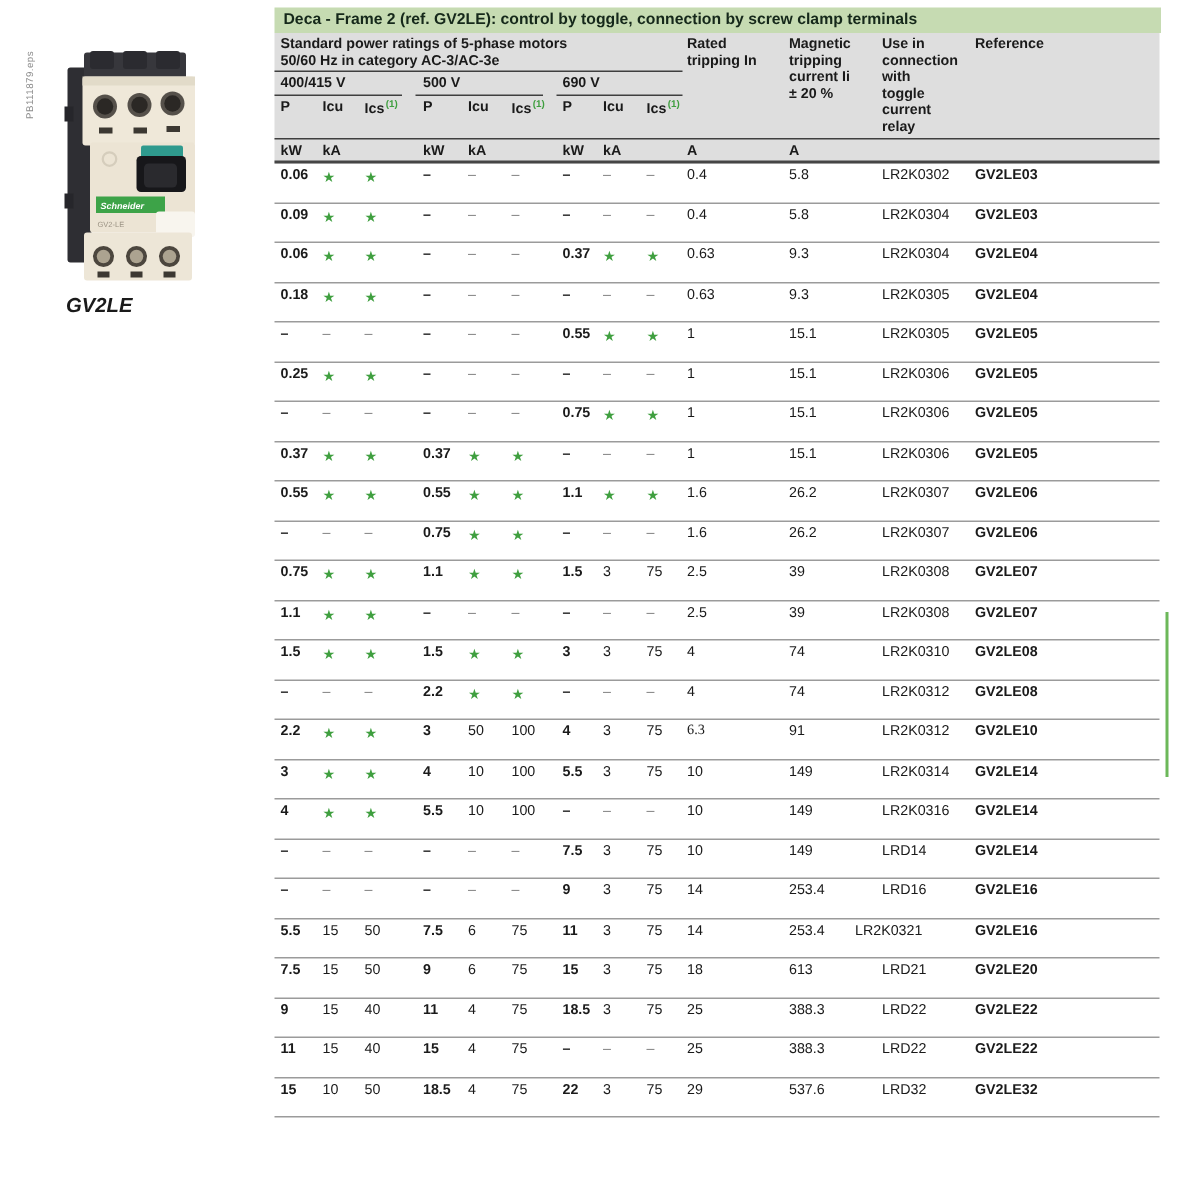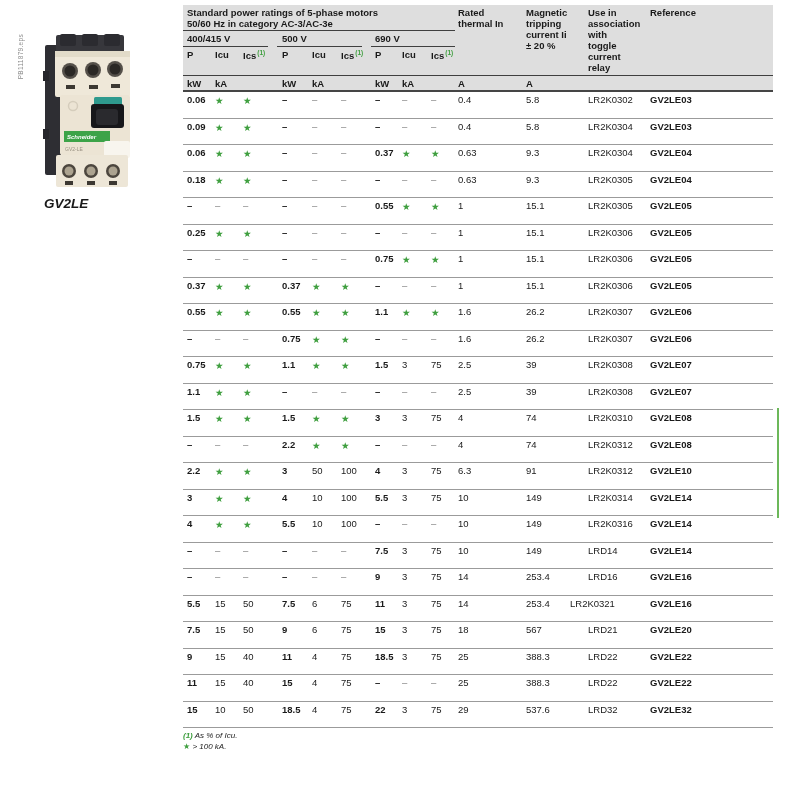--- a/index.html
+++ b/index.html
@@ -93,20 +93,21 @@
     <circle cx="71" cy="138" r="7" fill="#4c463e"></circle>
       <circle cx="71" cy="138" r="4.5" fill="#aca390"></circle>
     <rect x="23" y="148" width="8" height="4" fill="#3c3832"></rect>
     <rect x="45" y="148" width="8" height="4" fill="#3c3832"></rect>
     <rect x="67" y="148" width="8" height="4" fill="#3c3832"></rect>
   </svg>
 
   <div class="product-caption">GV2LE</div>
 
   <div class="main">
+    <div class="sub-bar">Deca - Frame 2 (ref. GV2LE): control by toggle, connection by screw clamp terminals</div>
 
     <div class="thead" id="thead">
         <span style="left: 4px; top: 2px;">Standard power ratings of 5-phase motors</span>
         <span style="left: 4px; top: 13px;">50/60 Hz in category AC-3/AC-3e</span>
         <div class="hline" style="left: 0px; top: 25px; width: 272px;"></div>
         <span style="left: 4px; top: 28px;">400/415 V</span>
         <span style="left: 99px; top: 28px;">500 V</span>
         <span style="left: 192px; top: 28px;">690 V</span>
         <div class="hline" style="left: 0px; top: 41px; width: 85px;"></div>
         <div class="hline" style="left: 94px; top: 41px; width: 85px;"></div>
@@ -114,27 +115,27 @@
         <span style="left: 4px; top: 44px;">P</span>
         <span style="left: 32px; top: 44px;">Icu</span>
         <span style="left: 60px; top: 44px;">Ics<sup class="note">(1)</sup></span>
         <span style="left: 99px; top: 44px;">P</span>
         <span style="left: 129px; top: 44px;">Icu</span>
         <span style="left: 158px; top: 44px;">Ics<sup class="note">(1)</sup></span>
         <span style="left: 192px; top: 44px;">P</span>
         <span style="left: 219px; top: 44px;">Icu</span>
         <span style="left: 248px; top: 44px;">Ics<sup class="note">(1)</sup></span>
         <span style="left: 275px; top: 2px;">Rated</span>
-        <span style="left: 275px; top: 13px;">thermal In</span>
+        <span style="left: 275px; top: 13px;">tripping In</span>
         <span style="left: 343px; top: 2px;">Magnetic</span>
         <span style="left: 343px; top: 13px;">tripping</span>
         <span style="left: 343px; top: 24px;">current Ii</span>
         <span style="left: 343px; top: 35px;">± 20 %</span>
         <span style="left: 405px; top: 2px;">Use in</span>
-        <span style="left: 405px; top: 13px;">association</span>
+        <span style="left: 405px; top: 13px;">connection</span>
         <span style="left: 405px; top: 24px;">with</span>
         <span style="left: 405px; top: 35px;">toggle</span>
         <span style="left: 405px; top: 46px;">current</span>
         <span style="left: 405px; top: 57px;">relay</span>
         <span style="left: 467px; top: 2px;">Reference</span>
         <div class="hline" style="left: 0px; top: 70px; width: 590px;"></div>
         <span style="left: 4px; top: 73px; font-weight: bold;">kW</span>
         <span style="left: 32px; top: 73px; font-weight: bold;">kA</span>
         <span style="left: 99px; top: 73px; font-weight: bold;">kW</span>
         <span style="left: 129px; top: 73px; font-weight: bold;">kA</span>
@@ -357,21 +358,21 @@
         <div class="row">
           <span class="pcol" style="left: 4px;">2.2</span>
           <span class="star" style="left: 32px;">★</span>
           <span class="star" style="left: 60px;">★</span>
           <span class="pcol" style="left: 99px;">3</span>
           <span style="left: 129px;">50</span>
           <span style="left: 158px;">100</span>
           <span class="pcol" style="left: 192px;">4</span>
           <span style="left: 219px;">3</span>
           <span style="left: 248px;">75</span>
-          <span style="left: 275px;">6.3</span>
+          <span style="left: 275px; font-family: Liberation Serif, serif;">6.3</span>
           <span style="left: 343px;">91</span>
           <span style="left: 405px;">LR2K0312</span>
           <span class="ref" style="left: 467px;">GV2LE10</span>
         </div>
         <div class="row">
           <span class="pcol" style="left: 4px;">3</span>
           <span class="star" style="left: 32px;">★</span>
           <span class="star" style="left: 60px;">★</span>
           <span class="pcol" style="left: 99px;">4</span>
           <span style="left: 129px;">10</span>
@@ -448,21 +449,21 @@
           <span class="pcol" style="left: 4px;">7.5</span>
           <span style="left: 32px;">15</span>
           <span style="left: 60px;">50</span>
           <span class="pcol" style="left: 99px;">9</span>
           <span style="left: 129px;">6</span>
           <span style="left: 158px;">75</span>
           <span class="pcol" style="left: 192px;">15</span>
           <span style="left: 219px;">3</span>
           <span style="left: 248px;">75</span>
           <span style="left: 275px; text-align: right;">18</span>
-          <span style="left: 343px;">567</span>
+          <span style="left: 343px;">613</span>
           <span style="left: 405px;">LRD21</span>
           <span class="ref" style="left: 467px;">GV2LE20</span>
         </div>
         <div class="row">
           <span class="pcol" style="left: 4px;">9</span>
           <span style="left: 32px;">15</span>
           <span style="left: 60px;">40</span>
           <span class="pcol" style="left: 99px;">11</span>
           <span style="left: 129px;">4</span>
           <span style="left: 158px;">75</span>
@@ -499,20 +500,16 @@
           <span class="pcol" style="left: 192px;">22</span>
           <span style="left: 219px;">3</span>
           <span style="left: 248px;">75</span>
           <span style="left: 275px;">29</span>
           <span style="left: 343px;">537.6</span>
           <span style="left: 405px;">LRD32</span>
           <span class="ref" style="left: 467px;">GV2LE32</span>
         </div>
       </div>
 
-    <div class="footnotes">
-      <div><span class="fn-green">(1)</span><span> As % of Icu.</span></div>
-      <div><span class="fn-star">★</span><span> &gt; 100 kA.</span></div>
-    </div>
   </div>
 
   <div class="edge-strip"></div>
 </div>
 
 </body></html>

